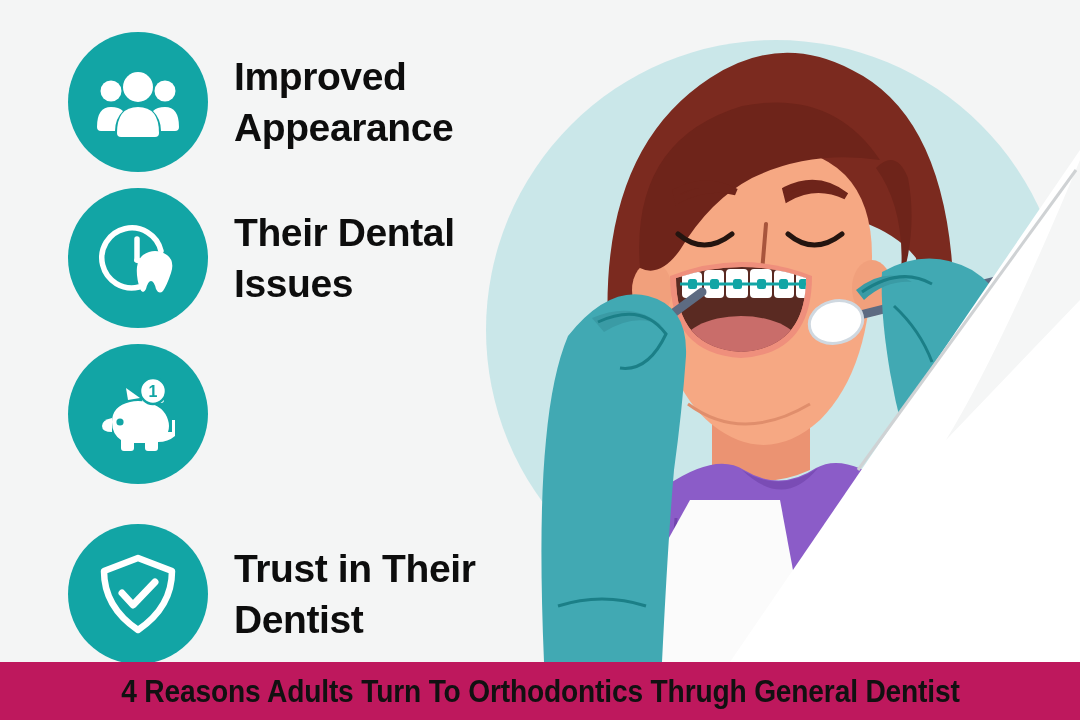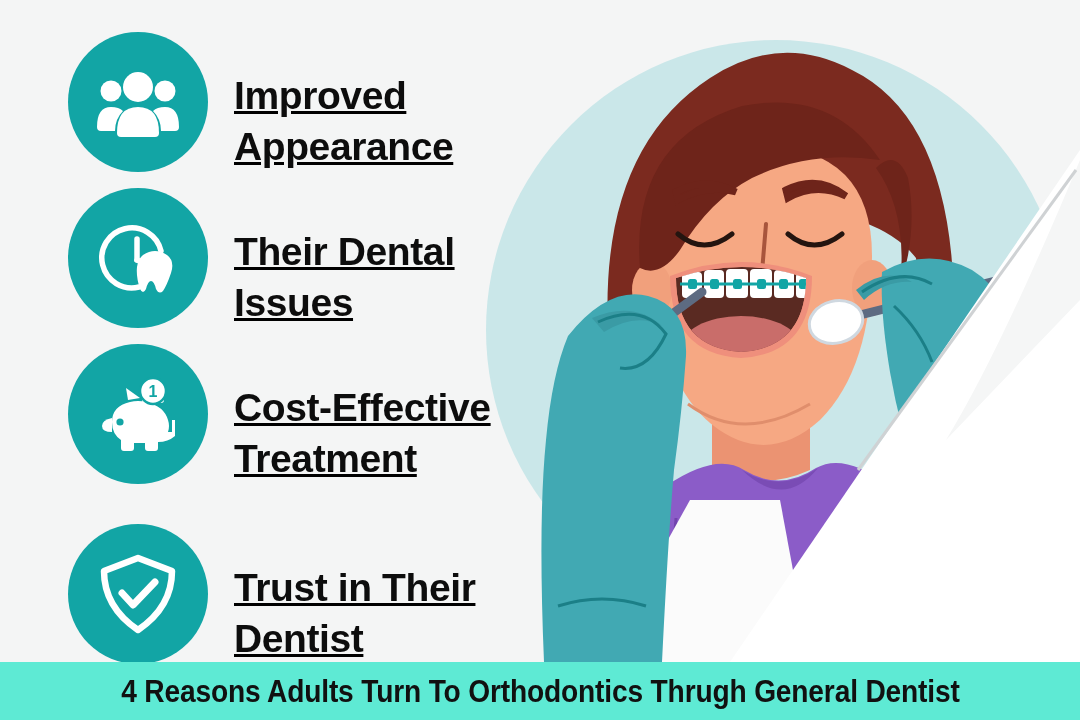--- a/index.html
+++ b/index.html
@@ -25,22 +25,21 @@
     left: 0;
     top: 0;
     width: 540px;
     height: 662px;
     z-index: 6;
   }
   .benefit-row {
     position: absolute;
     left: 68px;
     display: flex;
-    align-items: flex-end;
-    text-decoration: underline;
+    align-items: center;
   }
   .benefit-row.r0 { top: 32px; }
   .benefit-row.r1 { top: 188px; }
   .benefit-row.r2 { top: 344px; }
   .benefit-row.r3 { top: 524px; }
 
   .icon-circle {
     width: 140px;
     height: 140px;
     border-radius: 50%;
@@ -74,21 +73,21 @@
   }
   .illustration svg { display: block; }
 
   
   .caption-bar {
     position: absolute;
     left: 0;
     bottom: 0;
     width: 1080px;
     height: 58px;
-    background: #5eead4;
+    background: #be185d;
     display: flex;
     align-items: center;
     justify-content: center;
     z-index: 9;
   }
   .caption-text {
     font-size: 32px;
     font-weight: bold;
     color: #111111;
     letter-spacing: -0.2px;
@@ -239,22 +238,20 @@
           <path d="M18,48 Q8,50 8,56 Q8,62 18,62 Z" fill="#ffffff"></path>
 
           <path d="M34,30 L32,18 L46,28 Z" fill="#ffffff"></path>
 
           <circle cx="26" cy="52" r="3.6" fill="#12a5a5"></circle>
 
           <circle cx="59" cy="21" r="13" fill="#ffffff" stroke="#12a5a5" stroke-width="2.5"></circle>
           <text x="59" y="27" text-anchor="middle" font-family="Liberation Sans, sans-serif" font-size="16" font-weight="bold" fill="#12a5a5">1</text>
         </svg>
       </div>
-      <div class="benefit-label">Cost-Effective
-Treatment</div>
     </div>
 
     <div class="benefit-row r3">
       <div class="icon-circle">
         <svg width="86" height="86" viewBox="0 0 86 86" aria-hidden="true">
           <path d="M43,7 L77,20 Q77,56 43,79 Q9,56 9,20 Z" fill="none" stroke="#ffffff" stroke-width="6.5" stroke-linejoin="round"></path>
           <path d="M27,42 L38,54 L60,31" fill="none" stroke="#ffffff" stroke-width="7" stroke-linecap="round" stroke-linejoin="round"></path>
         </svg>
       </div>
       <div class="benefit-label">Trust in Their

